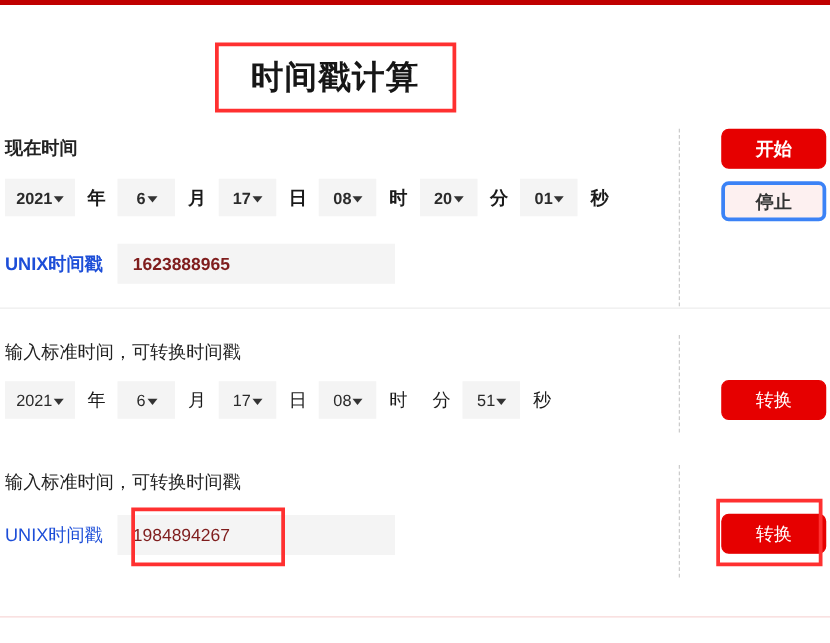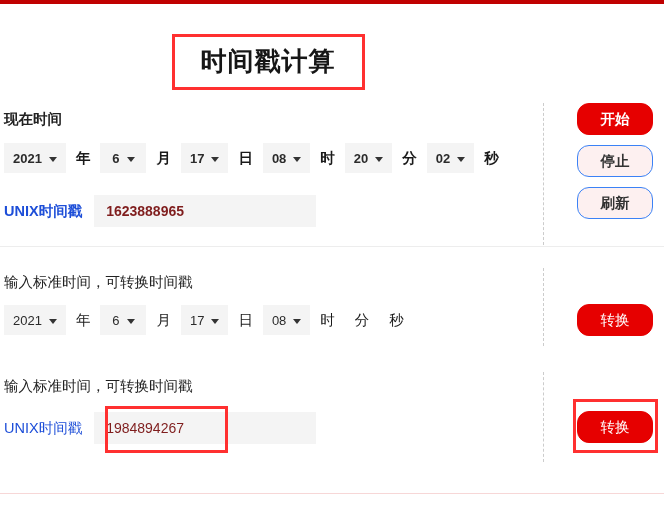--- a/index.html
+++ b/index.html
@@ -70,21 +70,21 @@
   }
 
   
   .sel {
     background: #f4f4f4;
     border: none;
     height: 30px;
     display: inline-flex;
     align-items: center;
     justify-content: center;
-    gap: 7px;
+    gap: 1px;
     padding: 0 9px;
     font-size: 13px;
     color: #2b2b2b;
     box-sizing: border-box;
     min-width: 46px;
   }
   .sel .caret {
     width: 0;
     height: 0;
     border-left: 4px solid transparent;
@@ -130,39 +130,39 @@
   }
   .btns {
     position: absolute;
     left: 33px;
     top: 0;
     display: flex;
     flex-direction: column;
     gap: 10px;
   }
   .btn {
-    width: 76px;
+    width: 84px;
     height: 32px;
     display: flex;
     align-items: center;
     justify-content: center;
     font-size: 14.5px;
-    border-radius: 12px;
+    border-radius: 6px;
     box-sizing: border-box;
     cursor: pointer;
   }
   .btn-primary {
     background: #e60000;
     color: #ffffff;
     border: 1px solid #e60000;
   }
   .btn-ghost {
     background: #fdf0f0;
     color: #333333;
-    border: 1px solid #3b82f6;
+    border: 3px solid #3b82f6;
   }
 
   
   .hl {
     position: absolute;
     border: 3px solid #ff3030;
     box-sizing: border-box;
     pointer-events: none;
   }
 
@@ -222,38 +222,37 @@
     </span>
     <span class="unit">时</span>
 
     <span class="sel">
       <span>20</span>
       <i class="caret"></i>
     </span>
     <span class="unit">分</span>
 
     <span class="sel">
-      <span>02</span>
+      <span>01</span>
       <i class="caret"></i>
     </span>
     <span class="unit">秒</span>
   </div>
 
   <div class="row" style="position:absolute; left:4px; top:92px;">
     <span class="inp-label">UNIX时间戳</span>
     <span class="txtinput">
       <span>1623888965</span>
     </span>
   </div>
 
   <div class="right-area">
     <div class="btns">
       <div class="btn btn-primary">开始</div>
       <div class="btn btn-ghost">停止</div>
-      <div class="btn btn-ghost">刷新</div>
     </div>
   </div>
 </div>
 
 <div class="divider" style="top:246px;"></div>
 
 <div class="section" style="top:268px; height:78px;">
 
   <div class="sec-label" style="position:absolute; left:4px; top:4px;">输入标准时间，可转换时间戳</div>
 
@@ -277,20 +276,24 @@
     <span class="unit">日</span>
 
     <span class="sel">
       <span>08</span>
       <i class="caret"></i>
     </span>
     <span class="unit">时</span>
 
     <span class="unit">分</span>
 
+    <span class="sel">
+      <span>51</span>
+      <i class="caret"></i>
+    </span>
     <span class="unit">秒</span>
   </div>
 
   <div class="right-area">
     <div class="btns" style="top:36px;">
       <div class="btn btn-primary">转换</div>
     </div>
   </div>
 </div>
 

